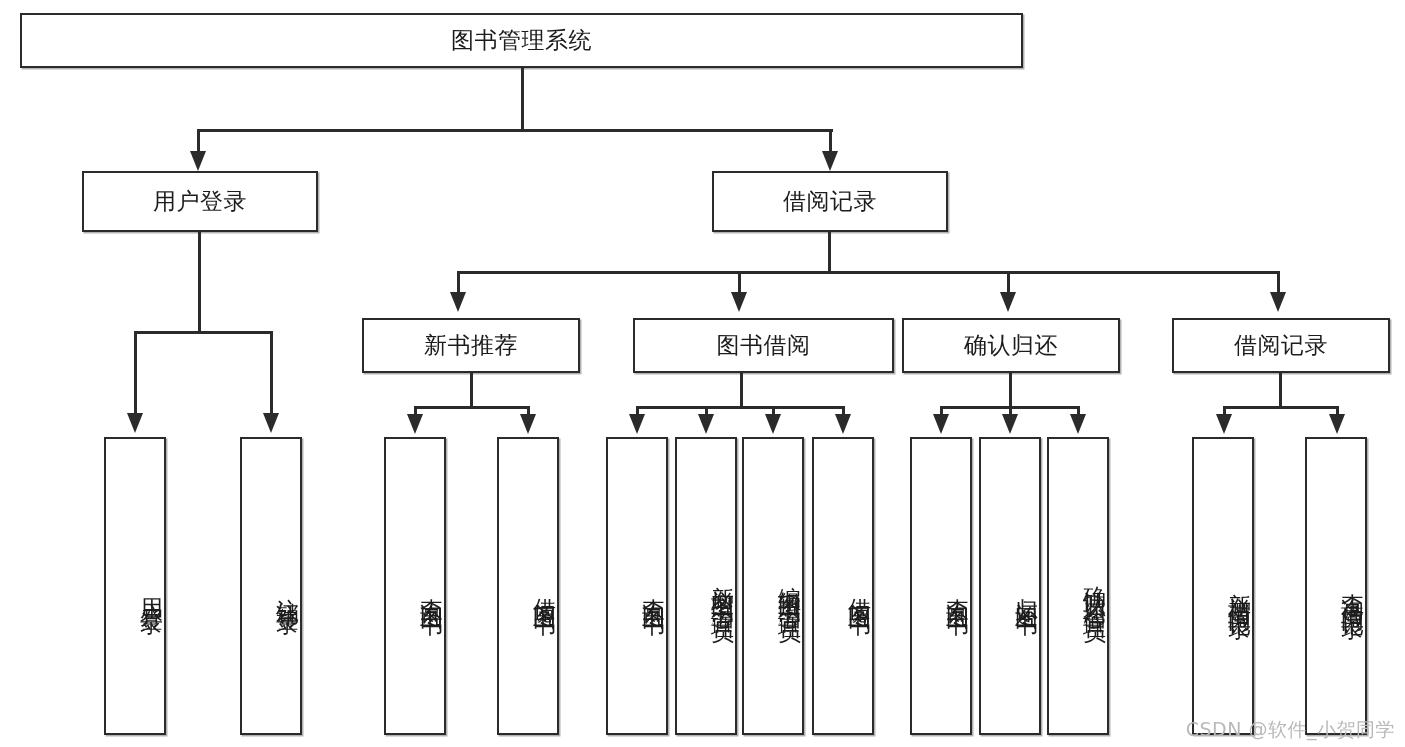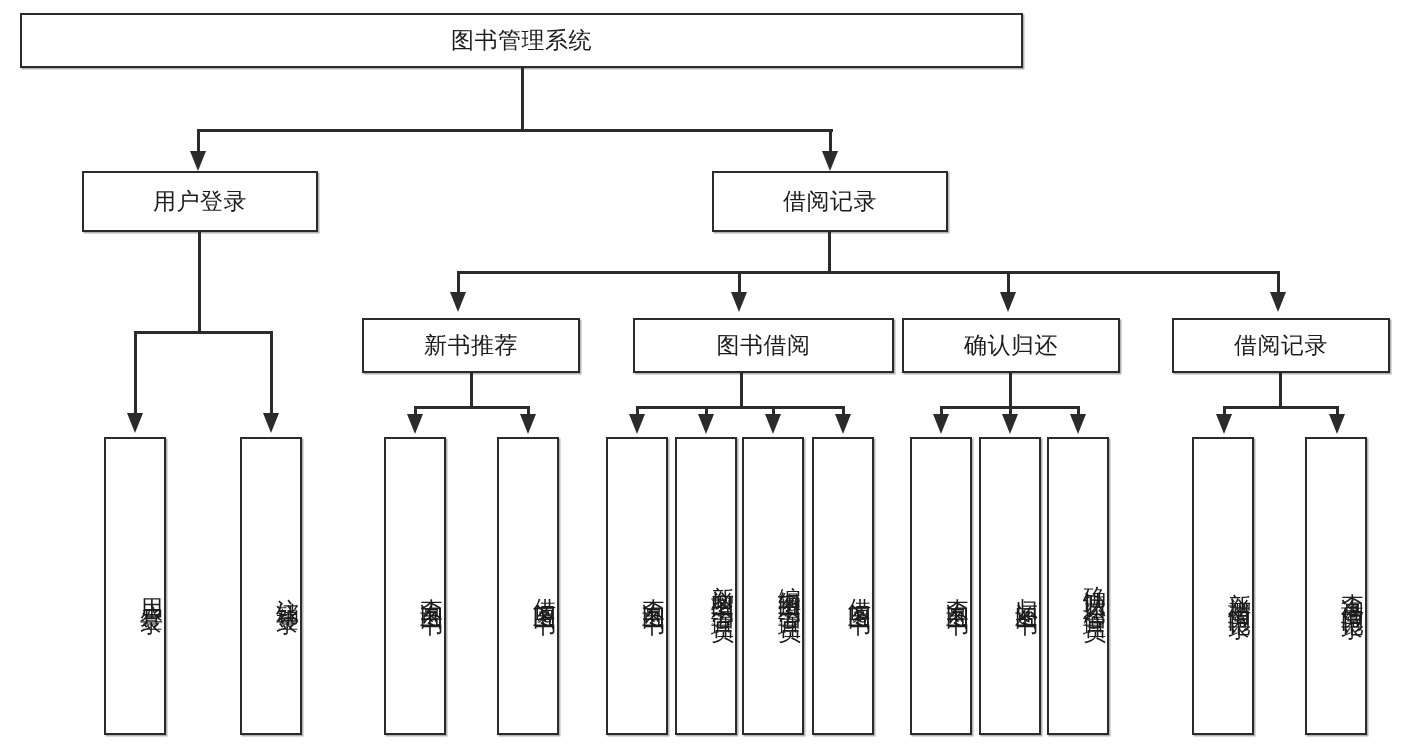--- a/index.html
+++ b/index.html
@@ -197,14 +197,15 @@
     <span>确认归还（管理员）</span>
   </div>
 
   <div class="node vert" style="left:1192px; top:437px; width:62px; height:298px;">
     <span>新增借阅记录</span>
   </div>
   <div class="node vert" style="left:1305px; top:437px; width:62px; height:298px;">
     <span>查询借阅记录</span>
   </div>
 
+  <div id="watermark">CSDN @软件_小贺同学</div>
 
 </div>
 
 </body></html>

